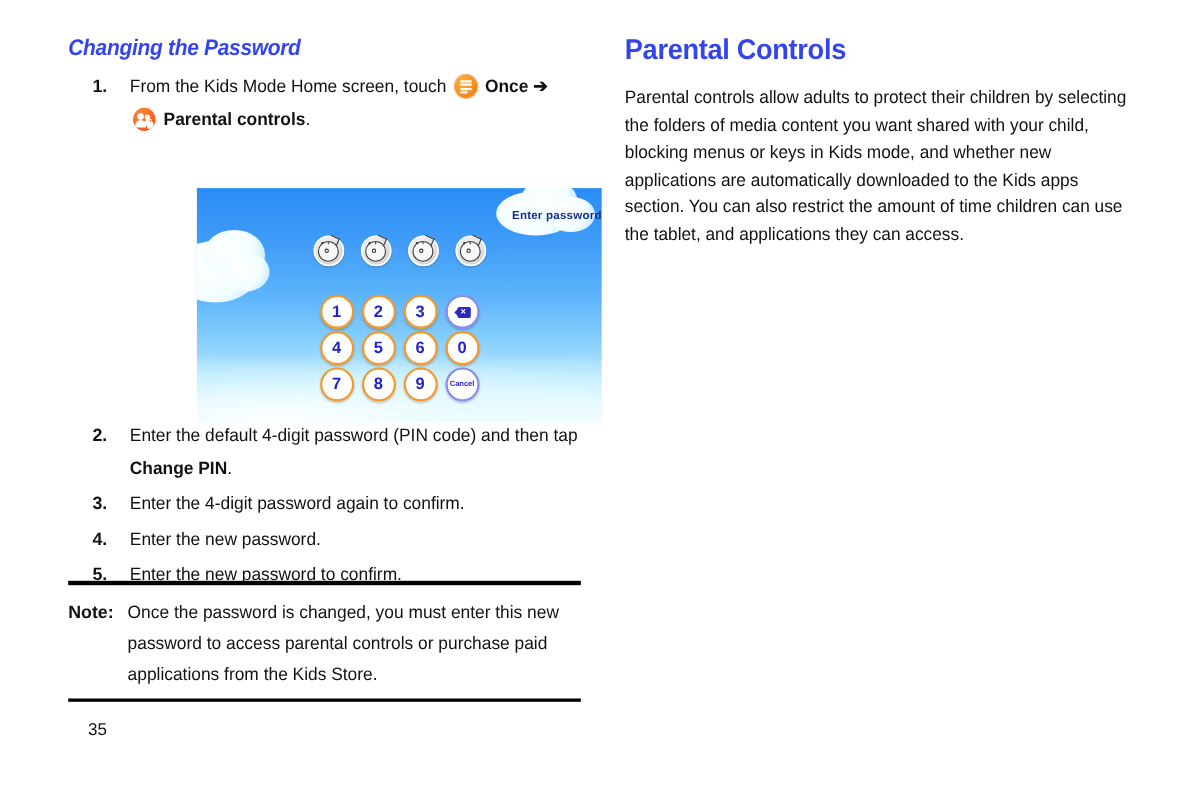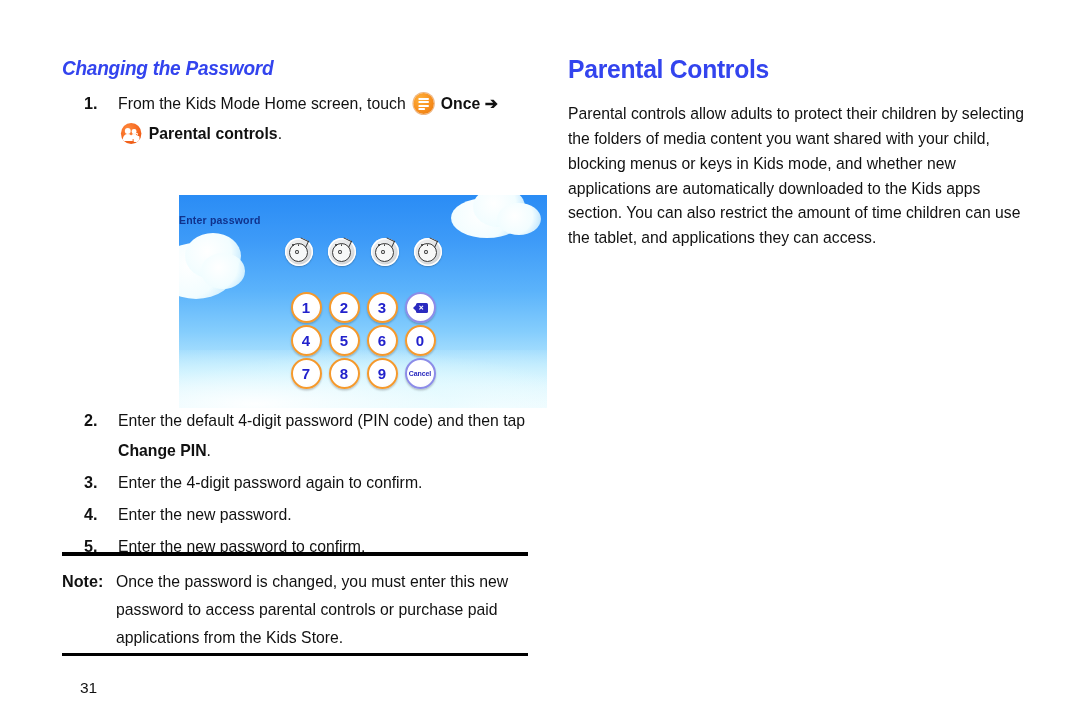--- a/index.html
+++ b/index.html
@@ -12,21 +12,20 @@
     background: #ffffff;
     font-family: "Liberation Sans", sans-serif;
     color: #000000;
     overflow: hidden;
     position: relative;
   }
 
   .page {
     position: absolute;
     inset: 0;
-    margin-top: 24px;
   }
 
   
   .col-left {
     position: absolute;
     left: 62px;
     top: 32px;
     width: 470px;
   }
   .col-right {
@@ -208,21 +207,21 @@
   .haze {
     position: absolute;
     left: -10px; bottom: -14px;
     width: 390px; height: 72px;
     background: radial-gradient(ellipse at 22% 75%, rgba(255,255,255,0.95) 0%, rgba(225,250,255,0.55) 45%, rgba(215,248,255,0) 78%),
                 radial-gradient(ellipse at 78% 85%, rgba(255,255,255,0.9) 0%, rgba(225,250,255,0.5) 45%, rgba(215,248,255,0) 78%);
   }
   .shot-title {
     position: absolute;
     left: 0; right: 0; top: 19px;
-    text-align: left;
+    text-align: right;
     font-size: 10.5px;
     font-weight: bold;
     color: #10328c;
     letter-spacing: .2px;
   }
   .dots-row {
     position: absolute;
     left: 0; right: 0; top: 43px;
     display: flex;
     justify-content: center;
@@ -339,21 +338,21 @@
     left: 62px;
     top: 528px;
     width: 466px;
   }
   .note-rule {
     height: 3.5px;
     background: #000000;
   }
   .note-body {
     position: relative;
-    padding: 11px 0 2px 54px;
+    padding: 11px 0 8px 54px;
     font-size: 16.2px;
     line-height: 28px;
     color: #111111;
   }
   .note-label {
     position: absolute;
     left: 0;
     top: 11px;
     font-weight: bold;
     font-size: 16.2px;
@@ -496,20 +495,20 @@
 
   <div class="note-block">
     <div class="note-rule"></div>
     <div class="note-body">
       <span class="note-label">Note:</span>
       <span class="note-text">Once the password is changed, you must enter this new password to access parental controls or purchase paid applications from the Kids Store.</span>
     </div>
     <div class="note-rule"></div>
   </div>
 
-  <div class="page-number">31</div>
+  <div class="page-number">35</div>
 
   <div class="col-right">
     <h1 class="h-chapter">Parental Controls</h1>
     <p class="body-para">Parental controls allow adults to protect their children by selecting the folders of media content you want shared with your child, blocking menus or keys in Kids mode, and whether new applications are automatically downloaded to the Kids apps section. You can also restrict the amount of time children can use the tablet, and applications they can access.</p>
   </div>
 
 </div>
 
 </body></html>

